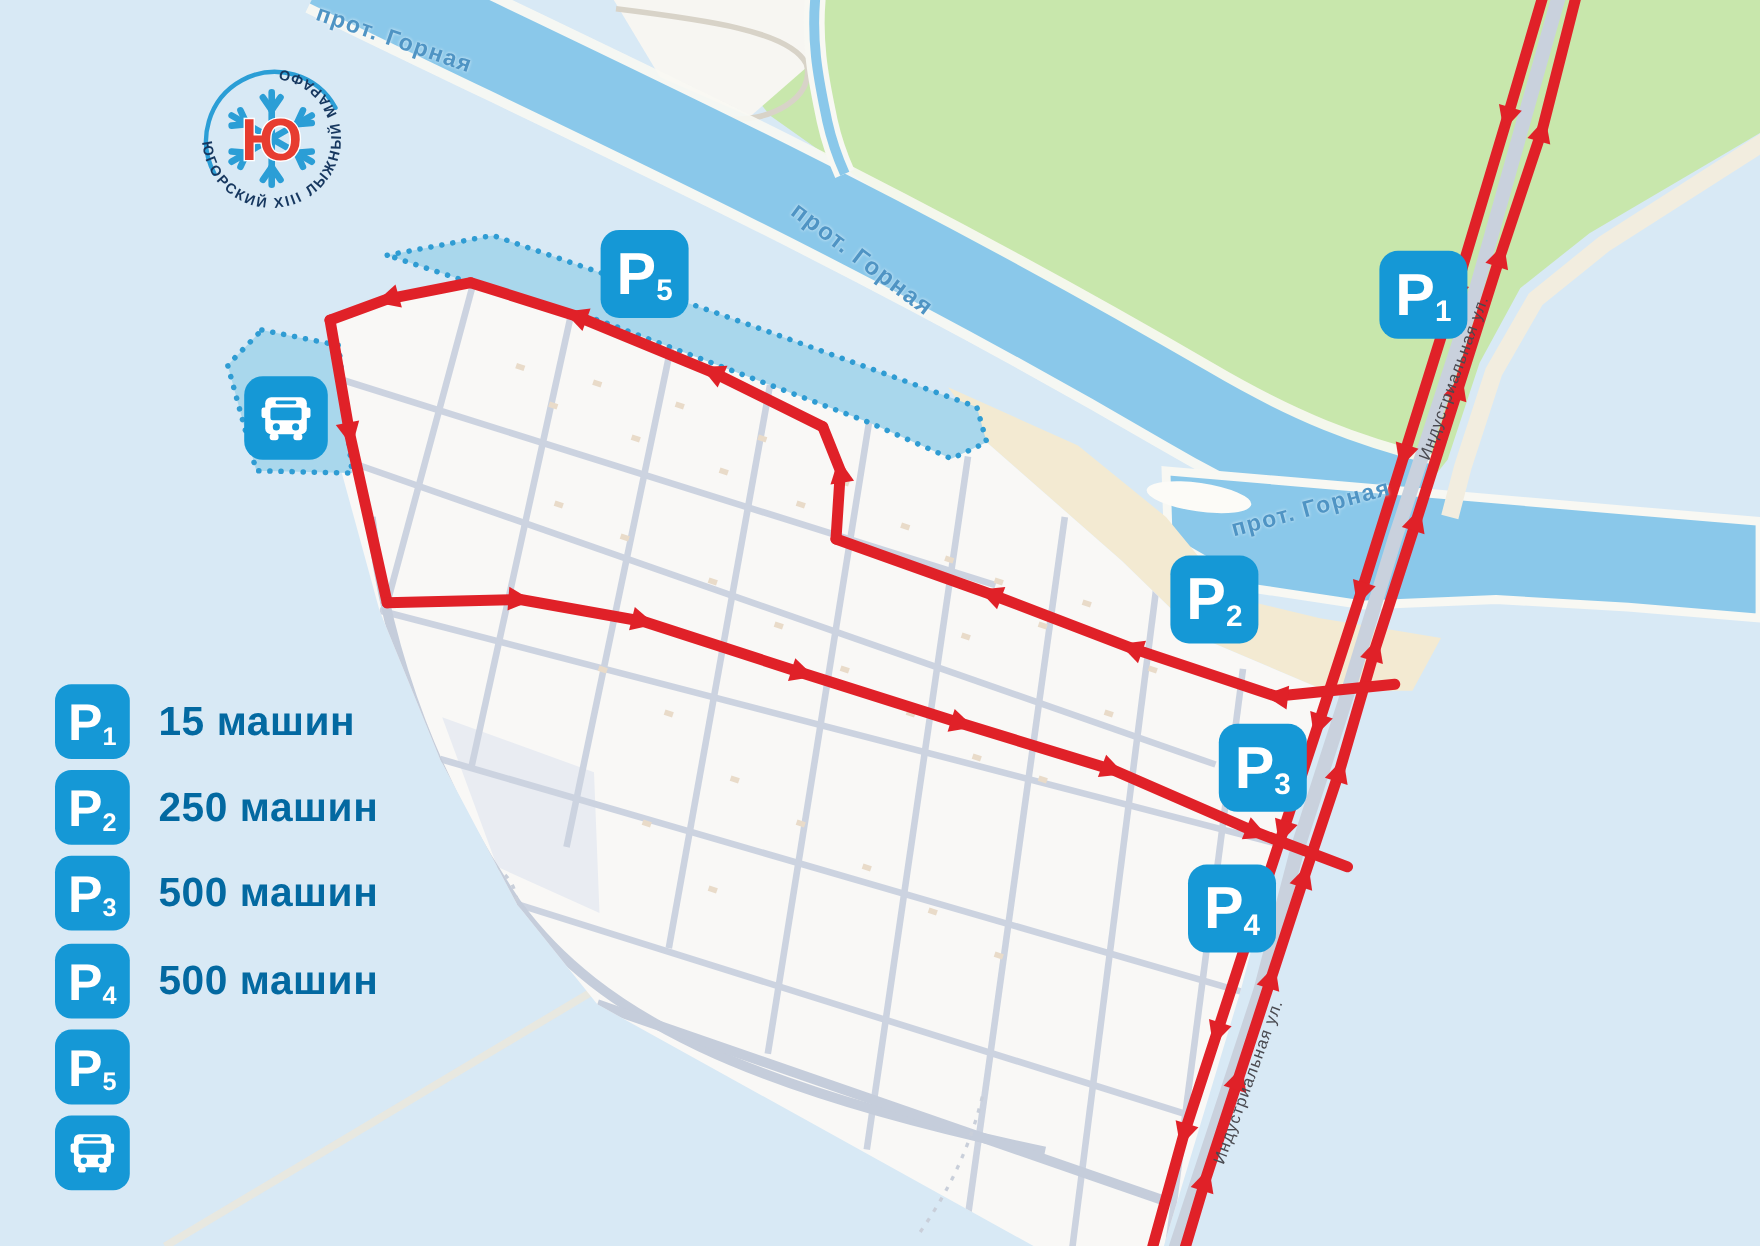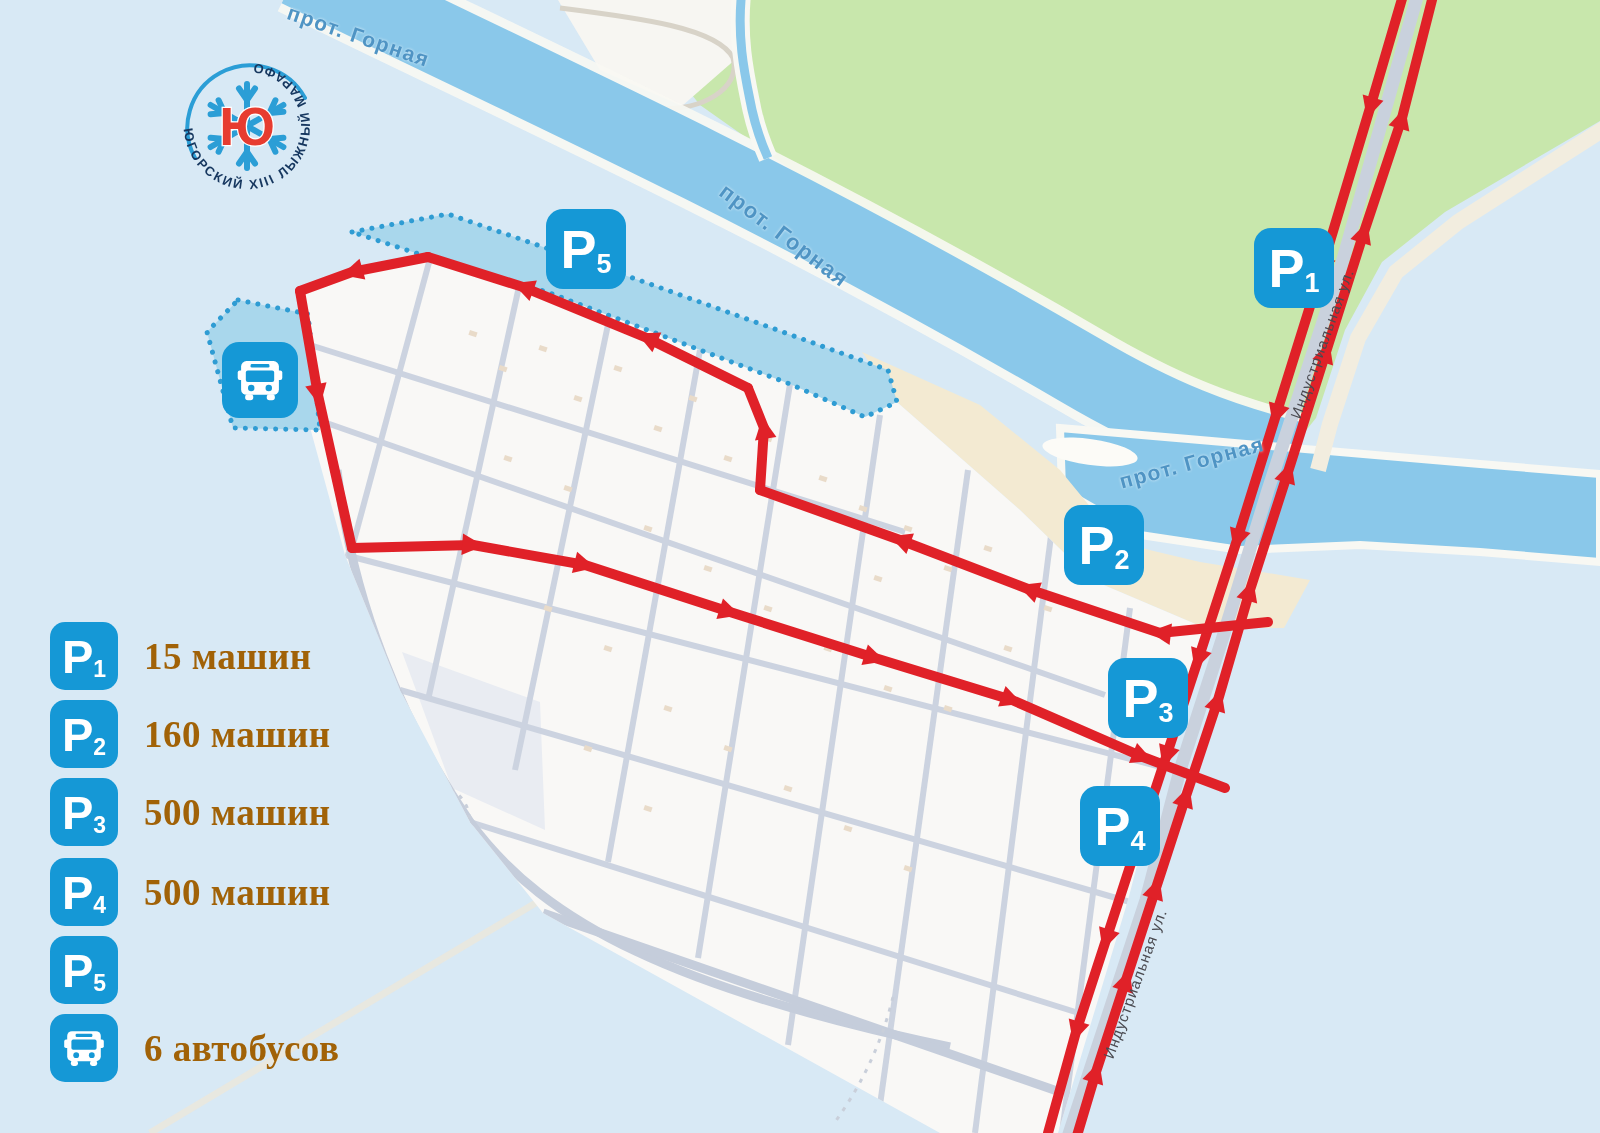--- a/index.html
+++ b/index.html
@@ -19,21 +19,21 @@
   .map-badge .pl{font-size:54px;}
   .map-badge .ps{font-size:27px;transform:translateY(15px);}
   .leg-badge{width:68px;height:68px;border-radius:15px;}
   .leg-badge .pl{font-size:47px;}
   .leg-badge .ps{font-size:23px;transform:translateY(13px);}
   .bus-badge svg{display:block;}
 
   
   .legend-row{position:absolute;left:50px;display:flex;align-items:center;gap:26px;height:68px;}
   .legend-row .leg-badge{position:relative;flex:0 0 auto;}
-  .legend-label{font-size:37px;font-weight:800;color:#a16207;letter-spacing:.5px;white-space:nowrap;font-family:Liberation Serif, serif;}
+  .legend-label{font-size:37px;font-weight:800;color:#0369a1;letter-spacing:.5px;white-space:nowrap;}
 
   
   .river-label{position:absolute;color:#4f94c4;font-weight:700;letter-spacing:1.5px;
                white-space:nowrap;text-shadow:0 0 3px rgba(255,255,255,.8);transform-origin:left center;}
   .street-label{position:absolute;color:#4a4a50;font-size:15px;letter-spacing:1px;width:170px;
                 text-align:center;white-space:nowrap;transform-origin:center center;}
 </style>
 </head>
 <body>
 
@@ -227,21 +227,21 @@
       <span class="pl">P</span>
         <span class="ps">1</span>
     </div>
     <span class="legend-label">15 машин</span>
   </div>
   <div class="legend-row" style="top:700px">
     <div class="pbadge leg-badge">
       <span class="pl">P</span>
         <span class="ps">2</span>
     </div>
-    <span class="legend-label">160 машин</span>
+    <span class="legend-label">250 машин</span>
   </div>
   <div class="legend-row" style="top:778px">
     <div class="pbadge leg-badge">
       <span class="pl">P</span>
         <span class="ps">3</span>
     </div>
     <span class="legend-label">500 машин</span>
   </div>
   <div class="legend-row" style="top:858px">
     <div class="pbadge leg-badge">
@@ -263,16 +263,15 @@
         <rect x="31.5" y="13" width="5" height="7" rx="1.5" fill="#fff"></rect>
         <rect x="6" y="6" width="28" height="25" rx="4" fill="#fff"></rect>
         <rect x="13" y="8.2" width="14" height="2.6" rx="1" fill="#1598d6"></rect>
         <rect x="9.5" y="13" width="21" height="8.5" rx="1.5" fill="#1598d6"></rect>
         <circle cx="13.5" cy="26" r="2.4" fill="#1598d6"></circle>
         <circle cx="26.5" cy="26" r="2.4" fill="#1598d6"></circle>
         <rect x="9" y="30.5" width="6" height="4.5" rx="2" fill="#fff"></rect>
         <rect x="25" y="30.5" width="6" height="4.5" rx="2" fill="#fff"></rect>
       </svg>
     </div>
-    <span class="legend-label">6 автобусов</span>
   </div>
 
 </div>
 
 </body></html>

